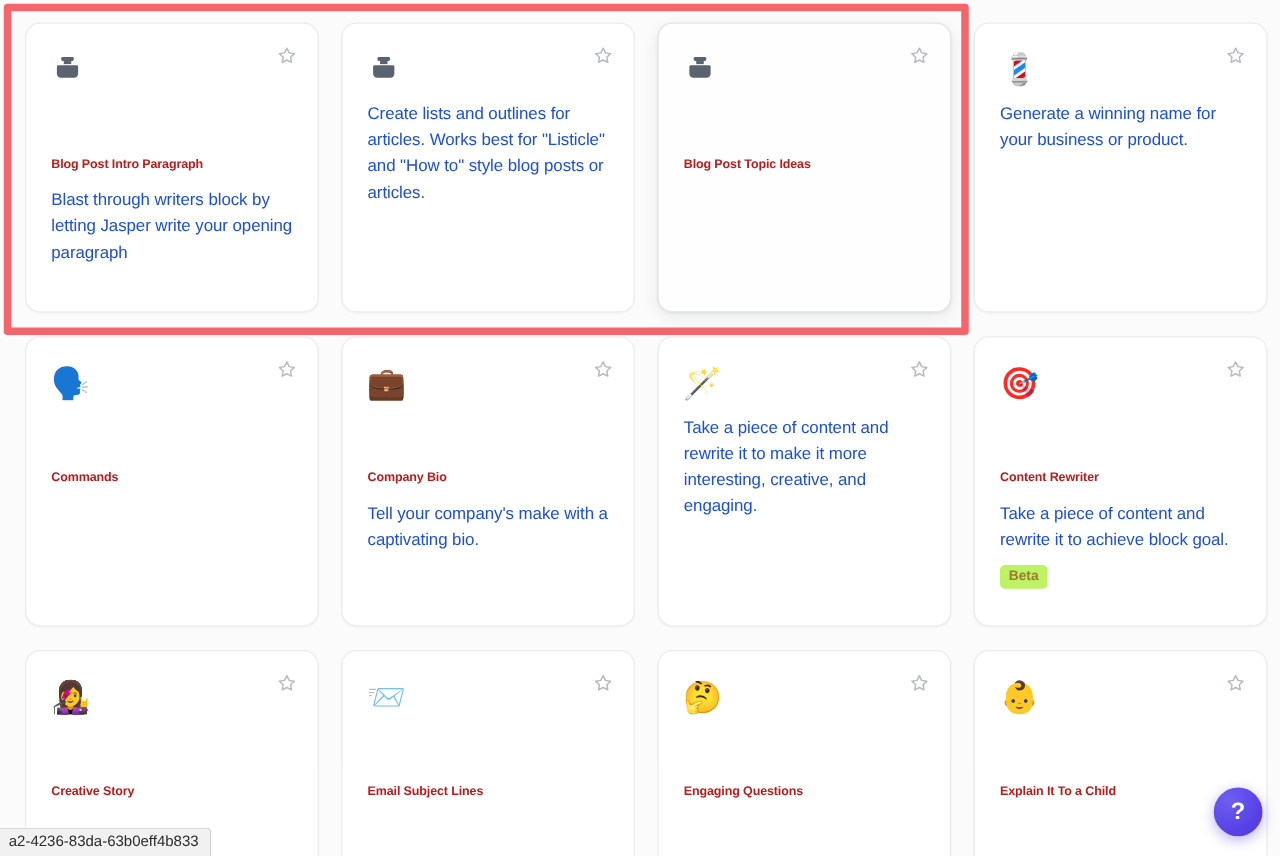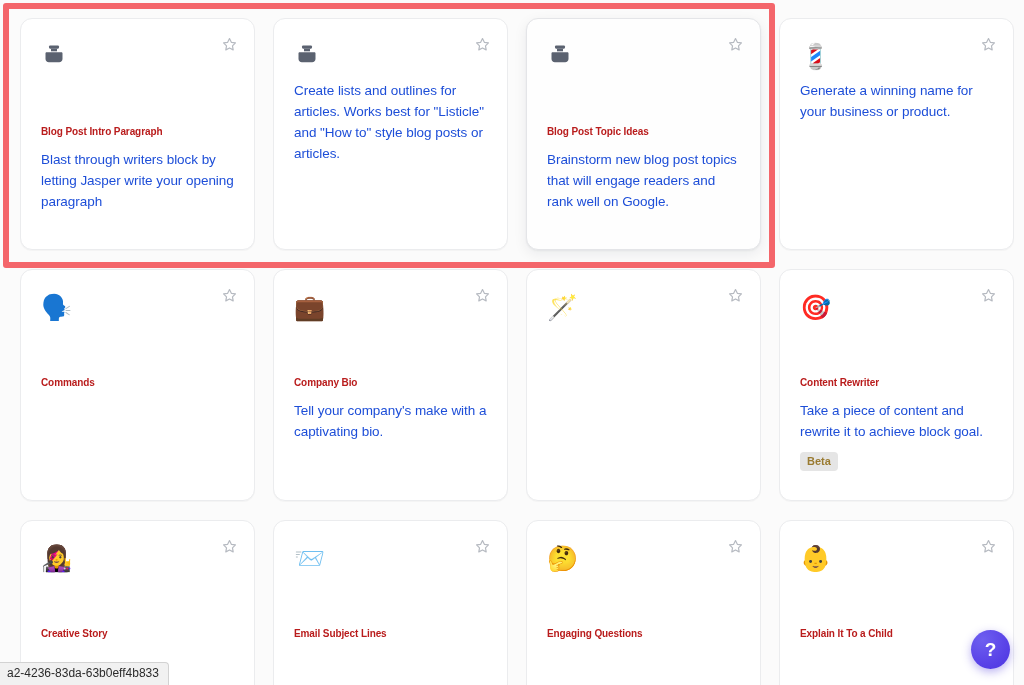--- a/index.html
+++ b/index.html
@@ -66,21 +66,21 @@
     letter-spacing: -0.05px;
   }
   .badge {
     display: inline-block;
     margin-top: 10px;
     padding: 2px 7px 3px 7px;
     font-size: 11px;
     line-height: 14px;
     font-weight: 600;
     border-radius: 4px;
-    background: #e5e5e5;
+    background: #bef264;
     color: #9a7b31;
     text-align: right;
   }
   .star-btn {
     position: absolute;
     top: 14px; right: 14px;
     width: 22px; height: 22px;
     display: flex; align-items: center; justify-content: center;
     cursor: pointer;
   }
@@ -176,21 +176,20 @@
           </svg>
         </div>
         <span class="card-icon">
           <svg width="26" height="26" viewBox="0 0 26 26" aria-hidden="true">
             <rect x="8" y="4.5" width="10" height="3.2" rx="1.1" fill="#5b6270"></rect>
             <rect x="10" y="7.7" width="6" height="2.6" fill="#5b6270"></rect>
             <path d="M5.6 11.2h14.8c.6 0 1.1.5 1.1 1.1v5.6c0 1.8-1.5 3.3-3.3 3.3H7.8c-1.8 0-3.3-1.5-3.3-3.3v-5.6c0-.6.5-1.1 1.1-1.1z" fill="#5b6270"></path>
           </svg>
         </span>
         <div class="card-title">Blog Post Topic Ideas</div>
-        <div class="card-desc">Brainstorm new blog post topics that will engage readers and rank well on Google.</div>
       </div>
       <div class="card">
         <div class="star-btn">
           <svg width="17" height="17" viewBox="0 0 24 24" fill="none" stroke="#b6bac1" stroke-width="1.7" stroke-linejoin="round" stroke-linecap="round">
             <path d="M12 3.6l2.6 5.3 5.8.85-4.2 4.1 1 5.75L12 16.9l-5.2 2.7 1-5.75-4.2-4.1 5.8-.85z"></path>
           </svg>
         </div>
         <span class="card-icon">💈</span>
         <div class="card-desc">Generate a winning name for your business or product.</div>
       </div>
@@ -213,20 +212,21 @@
         <div class="card-title">Company Bio</div>
         <div class="card-desc">Tell your company's make with a captivating bio.</div>
       </div>
       <div class="card">
         <div class="star-btn">
           <svg width="17" height="17" viewBox="0 0 24 24" fill="none" stroke="#b6bac1" stroke-width="1.7" stroke-linejoin="round" stroke-linecap="round">
             <path d="M12 3.6l2.6 5.3 5.8.85-4.2 4.1 1 5.75L12 16.9l-5.2 2.7 1-5.75-4.2-4.1 5.8-.85z"></path>
           </svg>
         </div>
         <span class="card-icon">🪄</span>
+        <div class="card-desc">Take a piece of content and rewrite it to make it more interesting, creative, and engaging.</div>
       </div>
       <div class="card"><div class="star-btn">
           <svg width="17" height="17" viewBox="0 0 24 24" fill="none" stroke="#b6bac1" stroke-width="1.7" stroke-linejoin="round" stroke-linecap="round">
             <path d="M12 3.6l2.6 5.3 5.8.85-4.2 4.1 1 5.75L12 16.9l-5.2 2.7 1-5.75-4.2-4.1 5.8-.85z"></path>
           </svg>
         </div><span class="card-icon">🎯</span><div class="card-title">Content Rewriter</div><div class="card-desc">Take a piece of content and rewrite it to achieve block goal.</div><span class="badge">Beta</span></div>
       <div class="card">
         <div class="star-btn">
           <svg width="17" height="17" viewBox="0 0 24 24" fill="none" stroke="#b6bac1" stroke-width="1.7" stroke-linejoin="round" stroke-linecap="round">
             <path d="M12 3.6l2.6 5.3 5.8.85-4.2 4.1 1 5.75L12 16.9l-5.2 2.7 1-5.75-4.2-4.1 5.8-.85z"></path>

